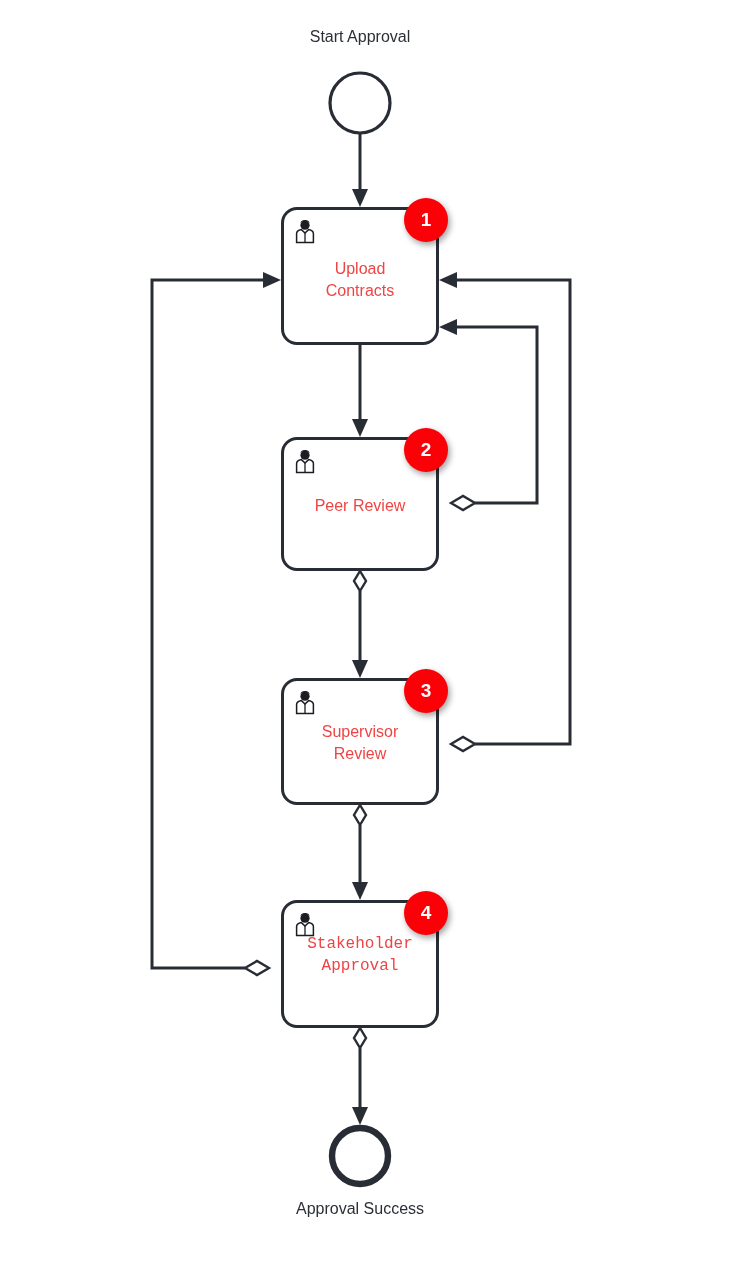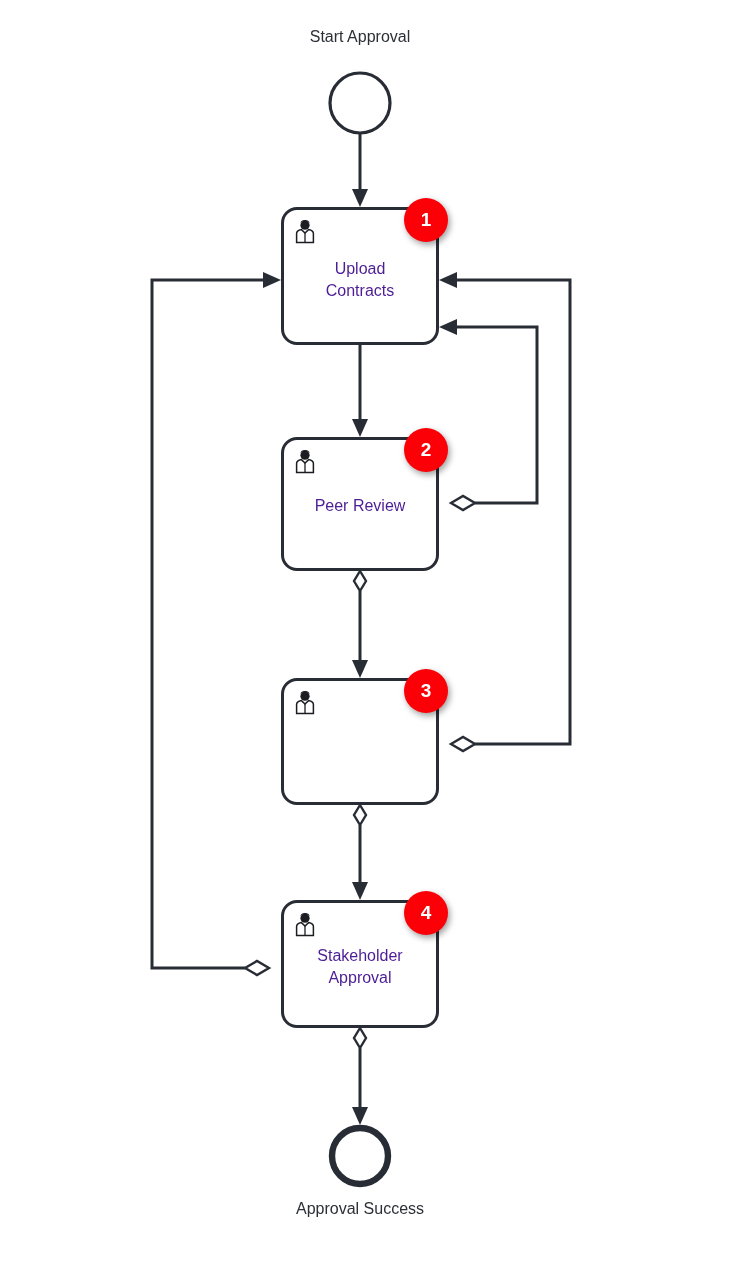--- a/index.html
+++ b/index.html
@@ -70,21 +70,21 @@
     border: 3px solid #282c34;
     border-radius: 16px;
   }
   .task-label {
     position: absolute;
     left: 0;
     right: 0;
     text-align: center;
     font-size: 16px;
     line-height: 22px;
-    color: #4c1d95;
+    color: #ef4444;
     white-space: pre-line;
     pointer-events: none;
   }
   .user-icon {
     position: absolute;
     top: 8px;
     left: 8px;
     width: 26px;
     height: 26px;
   }
@@ -174,27 +174,29 @@
   </div>
 
   <div class="task-box" style="left:281px; top:678px; width:158px; height:127px;">
     <svg class="user-icon" viewBox="0 0 26 26">
       <circle cx="13" cy="7.2" r="4.6" fill="#1b1d23"></circle>
       <path d="M 8.4 5.2 Q 13 0.6 17.6 5.2 Q 17.0 2.0 13 2.0 Q 9.0 2.0 8.4 5.2 Z" fill="#1b1d23"></path>
       <path d="M 4.6 24.6 L 4.6 15.6 Q 4.6 12.6 9.4 11.6 L 13 15.0 L 16.6 11.6 Q 21.4 12.6 21.4 15.6 L 21.4 24.6 Z" fill="#ffffff" stroke="#1b1d23" stroke-width="1.5"></path>
       <path d="M 13 15.0 L 13 24.6" stroke="#1b1d23" stroke-width="1.3" fill="none"></path>
     </svg>
     <div class="step-badge">3</div>
+    <div class="task-label" style="top:40px;">Supervisor
+Review</div>
   </div>
 
   <div class="task-box" style="left:281px; top:900px; width:158px; height:128px;">
     <svg class="user-icon" viewBox="0 0 26 26">
       <circle cx="13" cy="7.2" r="4.6" fill="#1b1d23"></circle>
       <path d="M 8.4 5.2 Q 13 0.6 17.6 5.2 Q 17.0 2.0 13 2.0 Q 9.0 2.0 8.4 5.2 Z" fill="#1b1d23"></path>
       <path d="M 4.6 24.6 L 4.6 15.6 Q 4.6 12.6 9.4 11.6 L 13 15.0 L 16.6 11.6 Q 21.4 12.6 21.4 15.6 L 21.4 24.6 Z" fill="#ffffff" stroke="#1b1d23" stroke-width="1.5"></path>
       <path d="M 13 15.0 L 13 24.6" stroke="#1b1d23" stroke-width="1.3" fill="none"></path>
     </svg>
     <div class="step-badge">4</div>
-    <div class="task-label" style="top:42px;">Stakeholder
+    <div class="task-label" style="top:30px;font-family:Liberation Mono, monospace;">Stakeholder
 Approval</div>
   </div>
 
 </div>
 
 </body></html>

